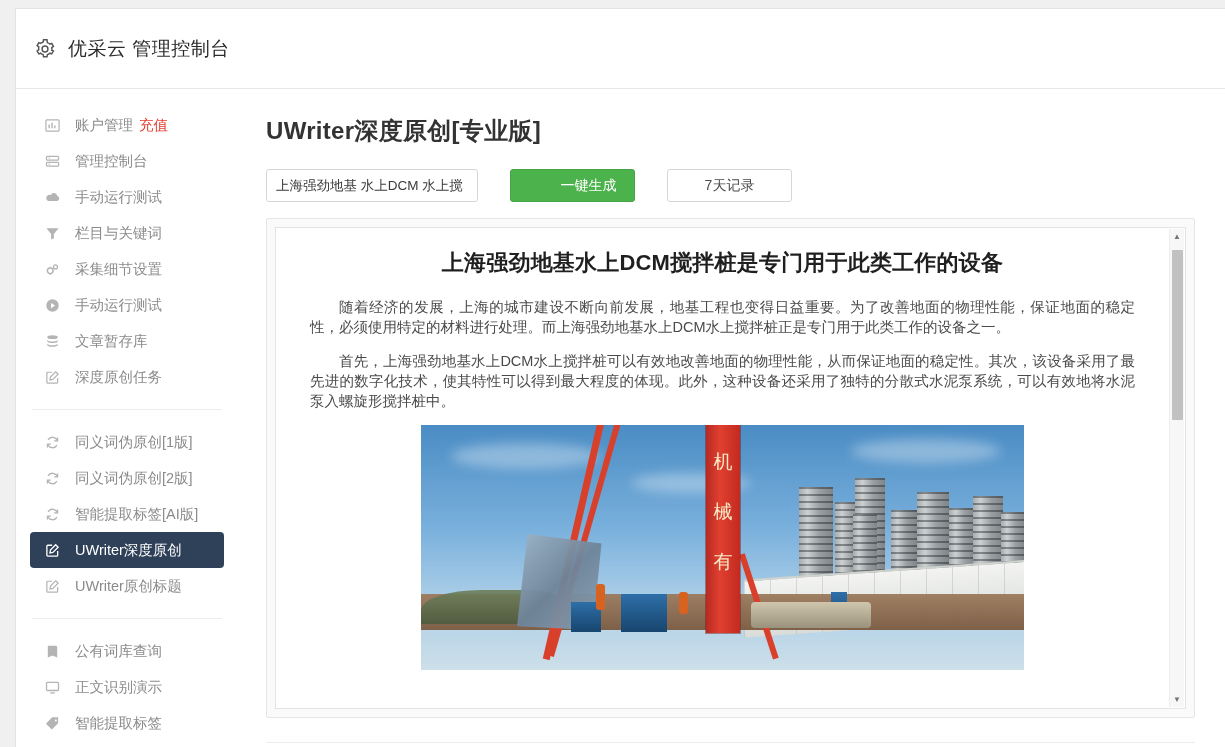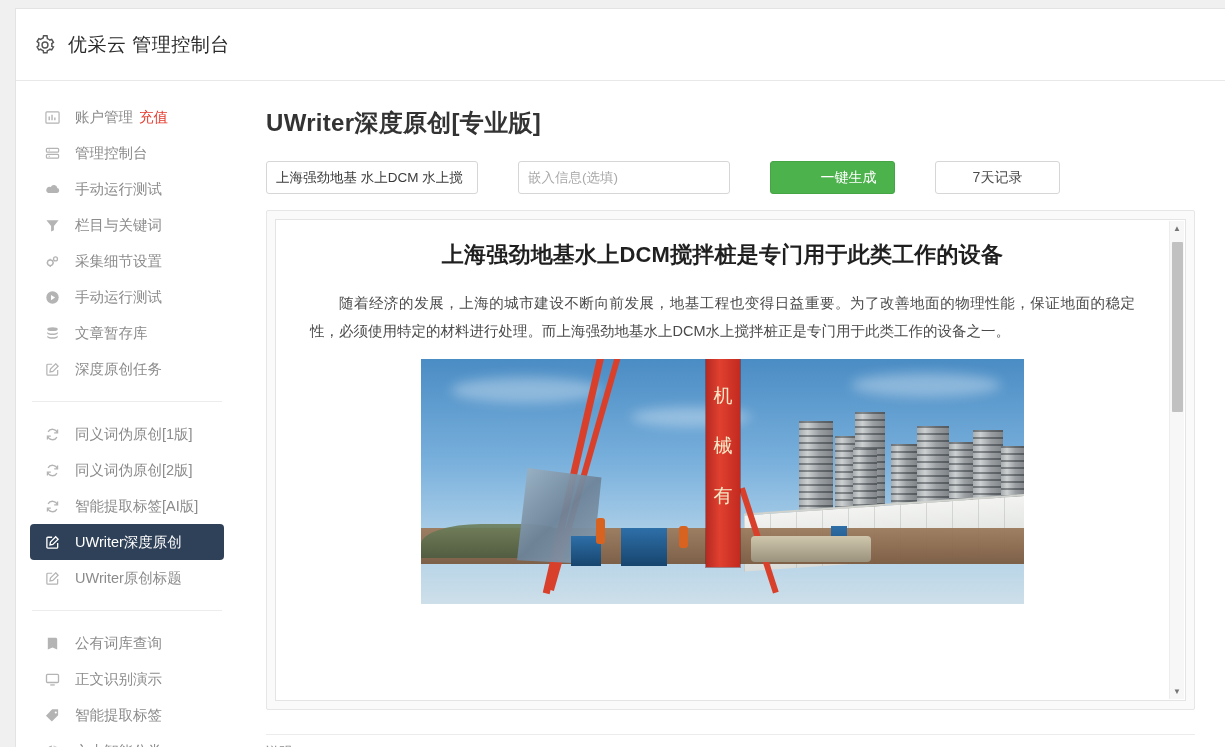--- a/index.html
+++ b/index.html
@@ -13,21 +13,21 @@
     position: absolute;
     left: 15px; top: 8px;
     width: 1210px; height: 745px;
     background: #ffffff;
     border-left: 1px solid #e3e3e3;
     border-top: 1px solid #e3e3e3;
     overflow: hidden;
   }
   
   .topbar {
-    height: 72px;
+    height: 80px;
     border-bottom: 1px solid #e8e8e8;
     display: flex;
     align-items: center;
     padding-left: 18px;
     background: #fff;
   }
   .gear-icon {
     width: 22px; height: 22px;
     margin-right: 12px;
     flex: 0 0 auto;
@@ -87,21 +87,21 @@
     min-width: 0;
     background: #fff;
     position: relative;
   }
   .page-title {
     font-size: 24px;
     color: #333;
     margin-bottom: 22px;
     letter-spacing: .3px;
   }
-  .toolbar { display: flex; align-items: center; gap: 12px; }
+  .toolbar { display: flex; align-items: center; gap: 4px; }
   .kw-input {
     width: 212px; height: 33px;
     border: 1px solid #d6d6d6;
     border-radius: 3px;
     padding: 0 9px;
     font-size: 13.5px;
     color: #3a3a3a;
     font-family: inherit;
     outline: none;
     background: #fff;
@@ -172,21 +172,21 @@
     text-align: center;
     font-size: 22px;
     font-weight: bold;
     color: #1f1f1f;
     line-height: 1.5;
     margin-bottom: 18px;
     letter-spacing: .2px;
   }
   .doc-para {
     font-size: 14.5px;
-    line-height: 28px;
+    line-height: 20px;
     color: #4a4a4a;
     text-indent: 2em;
     margin-bottom: 14px;
     text-align: justify;
   }
   
   .doc-figure {
     width: 603px;
     height: 245px;
     margin: 4px auto 0 auto;
@@ -520,31 +520,31 @@
           <span class="nav-label">文本智能分类</span>
         </div>
       </div>
     </nav>
 
     <section class="main">
       <h1 class="page-title">UWriter深度原创[专业版]</h1>
 
       <div class="toolbar">
         <input class="kw-input" type="text" value="上海强劲地基 水上DCM 水上搅" style="">
-        <input class="embed-input" type="text" placeholder="嵌入信息(选填)" style="">
         <button class="btn btn-primary">一键生成</button>
         <button class="btn btn-ghost">7天记录</button>
       </div>
 
       <div class="result-card">
         <div class="result-inner">
 
           <div class="doc-scroll">
             <div class="doc-title">上海强劲地基水上DCM搅拌桩是专门用于此类工作的设备</div>
             <p class="doc-para">随着经济的发展，上海的城市建设不断向前发展，地基工程也变得日益重要。为了改善地面的物理性能，保证地面的稳定性，必须使用特定的材料进行处理。而上海强劲地基水上DCM水上搅拌桩正是专门用于此类工作的设备之一。</p>
+            <p class="doc-para">首先，上海强劲地基水上DCM水上搅拌桩可以有效地改善地面的物理性能，从而保证地面的稳定性。其次，该设备采用了最先进的数字化技术，使其特性可以得到最大程度的体现。此外，这种设备还采用了独特的分散式水泥泵系统，可以有效地将水泥泵入螺旋形搅拌桩中。</p>
 
             <div class="doc-figure">
               <div class="sky"></div>
               <div class="cloud" style="left:30px;top:18px;width:150px;height:26px;"></div>
               <div class="cloud" style="left:210px;top:48px;width:120px;height:20px;"></div>
               <div class="cloud" style="left:430px;top:14px;width:150px;height:24px;"></div>
 
               <div class="tower" style="left:378px;bottom:70px;width:34px;height:113px;"></div>
               <div class="tower" style="left:414px;bottom:70px;width:28px;height:98px;"></div>
               <div class="tower" style="left:434px;bottom:70px;width:30px;height:122px;"></div>

